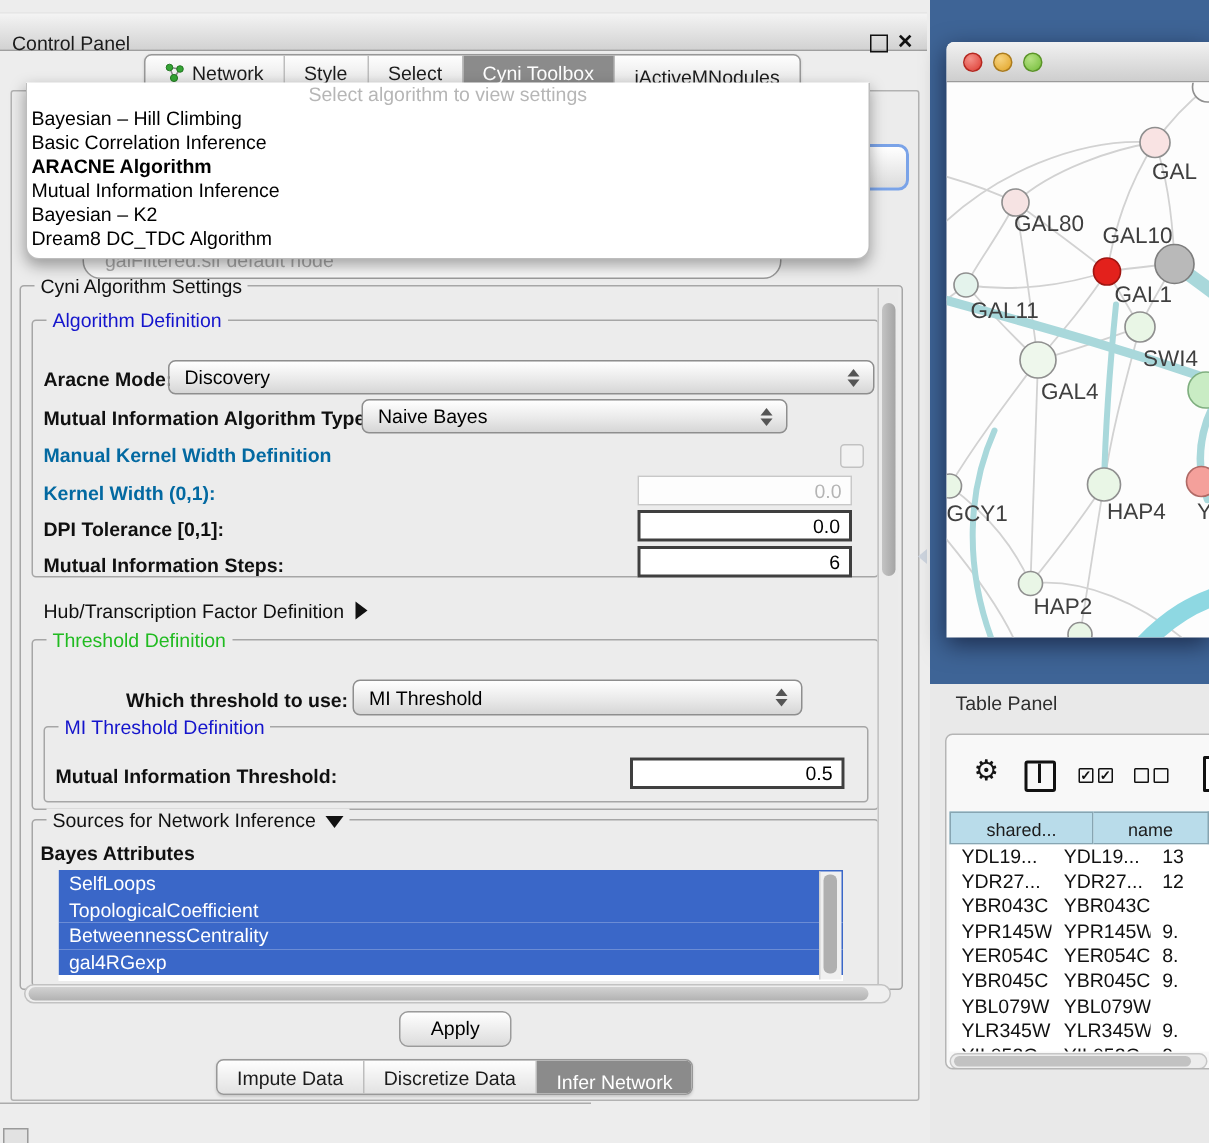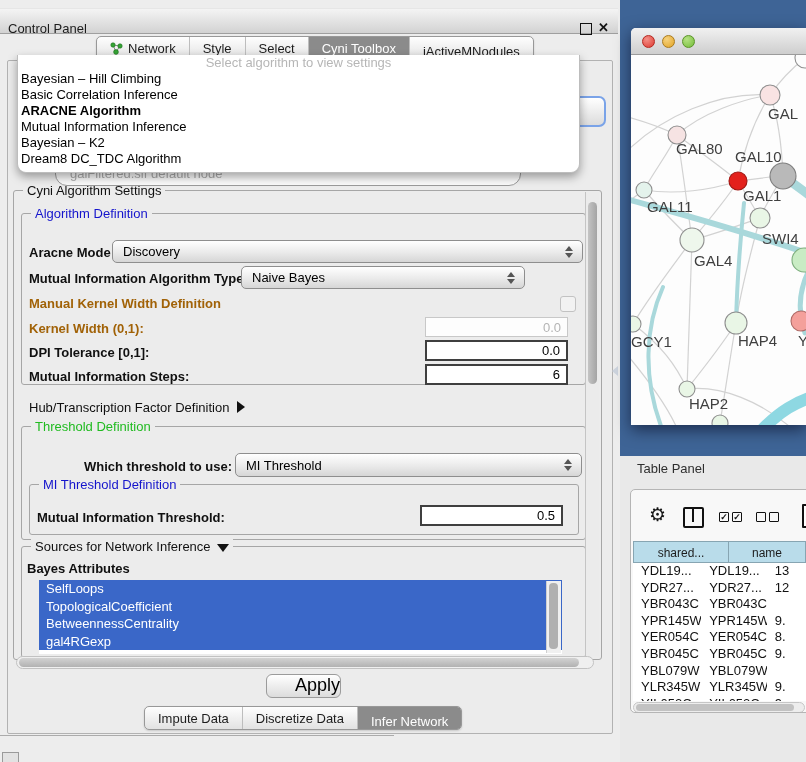--- a/index.html
+++ b/index.html
@@ -49,21 +49,21 @@
   .legend.blue{color:#1414cc;}
   .legend.green{color:#21bb21;}
   #settings-group{left:13px;top:190px;width:587px;height:468px;}
   #alg-group{left:21px;top:213px;width:563px;height:170px;}
   #thr-group{left:21px;top:426px;width:563px;height:112px;}
   #mithr-group{left:29px;top:484px;width:548px;height:49px;}
   #src-group{left:21px;top:546px;width:563px;height:110px;}
 
   .lbl{font-size:13px;color:#101010;white-space:nowrap;}
   .b{font-weight:bold;}
-  .dis-t{color:#a16207;}
+  .dis-t{color:#0369a1;}
 
   .combo{border:1px solid #8e8e8e;border-radius:5px;display:flex;align-items:center;
     background:linear-gradient(#ffffff,#eaeaea 55%,#d6d6d6);box-sizing:border-box;}
   .combo .val{font-size:13px;padding-left:10px;flex:1;color:#000;}
   .combo .arrows{width:16px;display:flex;flex-direction:column;align-items:center;gap:2px;margin-right:5px;}
   .tri-up{width:0;height:0;border-left:4px solid transparent;border-right:4px solid transparent;
     border-bottom:5px solid #555;}
   .tri-dn{width:0;height:0;border-left:4px solid transparent;border-right:4px solid transparent;
     border-top:5px solid #555;}
 
@@ -87,21 +87,21 @@
   
   #vscroll{left:585px;top:192px;width:13px;height:464px;background:#ebebeb;border-left:1px solid #c4c4c4;}
   #vthumb{left:2px;top:10px;width:9px;height:182px;border-radius:4.5px;
     background:linear-gradient(90deg,#c4c4c4,#a4a4a4);}
   #hscroll{left:16px;top:656px;width:578px;height:13px;border:1px solid #c2c2c2;border-radius:7px;
     background:#efefef;box-sizing:border-box;}
   #hthumb{left:2px;top:1px;width:560px;height:9px;border-radius:5px;
     background:linear-gradient(#d2d2d2,#b2b2b2);}
 
   #apply-btn{left:266px;top:674px;width:73px;height:22px;border:1px solid #9b9b9b;border-radius:6px;
-    background:linear-gradient(#ffffff,#dcdcdc);font-size:18px;text-align:right;line-height:21px;color:#000;}
+    background:linear-gradient(#ffffff,#dcdcdc);font-size:13px;text-align:center;line-height:21px;color:#000;}
 
   #cp-bottom-line{left:0;top:735px;width:394px;height:1px;background:#ababab;}
   #tiny-square{left:2px;top:752px;width:15px;height:12px;border:1px solid #9a9a9a;background:#e2e2e2;}
 
   
   #desktop{left:620px;top:0;width:186px;height:456px;background:#3e6496;}
   #panel-collapse{left:612px;top:366px;width:0;height:0;border-top:5px solid transparent;
     border-bottom:5px solid transparent;border-right:6px solid #cdd4de;}
   #net-window{left:631px;top:28px;width:175px;height:397px;background:#fdfdfd;
     border-radius:5px 0 0 0;box-shadow:0 5px 16px rgba(0,0,20,.55);}
@@ -232,21 +232,21 @@
   </div>
 
   <div class="abs group" id="thr-group">
     <span class="legend green">Threshold Definition</span>
   </div>
 
   <div class="abs lbl" style="left:29px;top:400px">
     <span>Hub/Transcription Factor Definition</span><span class="arrow-right"></span>
   </div>
   <div class="abs lbl b" style="left:84px;top:459px">Which threshold to use:</div>
-  <div class="abs combo" style="left:235px;top:453px;width:347px;height:24px">
+  <div class="abs combo" style="left:235px;top:453px;width:300px;height:24px">
     <span class="val">MI Threshold</span>
     <span class="arrows">
         <span class="tri-up"></span>
         <span class="tri-dn"></span>
       </span>
   </div>
   <div class="abs group" id="mithr-group">
     <span class="legend blue">MI Threshold Definition</span>
   </div>
   <div class="abs lbl b" style="left:37px;top:510px">Mutual Information Threshold:</div>

